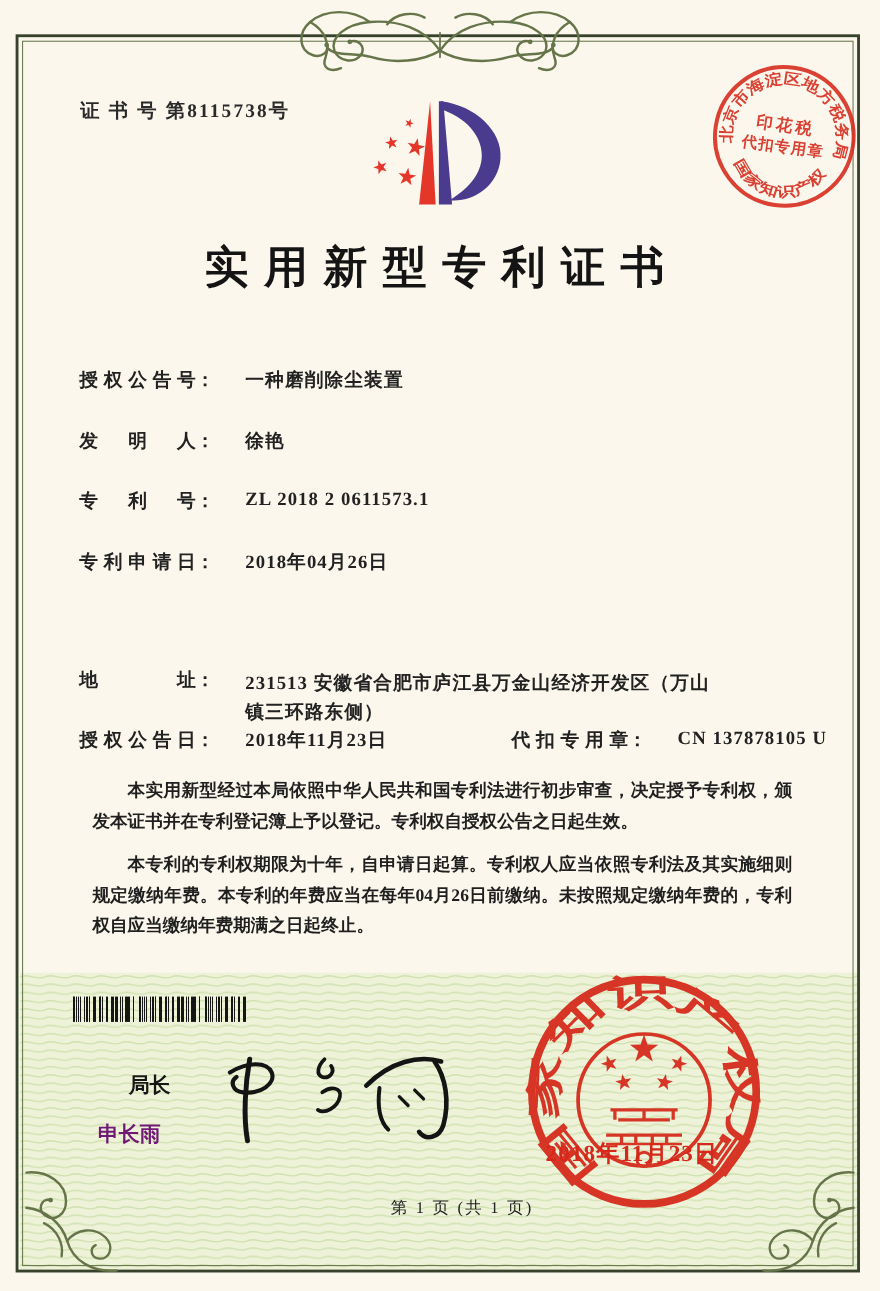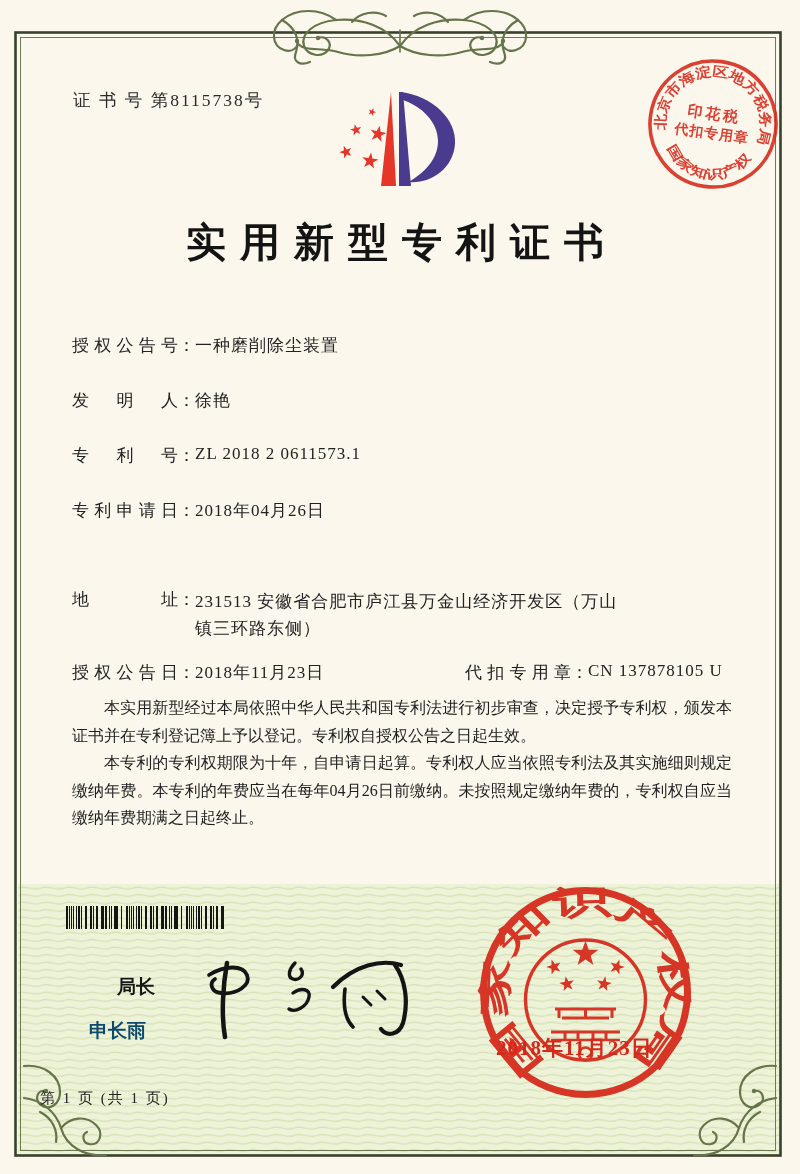--- a/index.html
+++ b/index.html
@@ -11,48 +11,48 @@
   .abs{position:absolute;}
   
   .cert-no{left:73px;top:88px;font-size:17.5px;letter-spacing:2px;color:#2a2a2a;}
   
   .title{left:0;right:0;top:215px;text-align:center;font-size:40px;font-weight:bold;
          letter-spacing:14px;padding-left:4px;color:#141414;}
   
   .field-row{position:absolute;left:72px;font-size:17px;color:#222;white-space:nowrap;}
   .f-label{display:inline-block;width:106px;text-align:justify;text-align-last:justify;vertical-align:top;}
   .f-colon{display:inline-block;vertical-align:top;}
-  .f-value{display:inline-block;margin-left:0;vertical-align:top;letter-spacing:1px;}
+  .f-value{display:inline-block;margin-left:28px;vertical-align:top;letter-spacing:1px;}
   .f-value.wide{white-space:normal;width:430px;line-height:27px;}
   .pair2{position:absolute;left:393px;top:0;}
   
   .body-text{left:72px;top:694px;width:660px;font-size:16px;line-height:27.5px;
              text-align:justify;color:#1f1f1f;}
-  .body-text p{margin:0;text-indent:2em;}
+  .body-text p{margin:12px;text-indent:2em;}
   
   .green-band{left:18px;top:884px;width:762px;height:272px;z-index:1;}
   
   .barcode{left:66px;top:906px;width:158px;height:23px;z-index:3;
     background:
       repeating-linear-gradient(90deg,#151515 0 2px,transparent 2px 3px,#151515 3px 4px,transparent 4px 7px,#151515 7px 8px,transparent 8px 12px),
       repeating-linear-gradient(90deg,#151515 0 1px,transparent 1px 5px);
   }
   .director-title{left:89px;top:974px;font-size:19px;font-weight:600;z-index:3;
     font-family:"Liberation Sans","DejaVu Sans",sans-serif;color:#161616;margin-left:28px;}
   .director-name{left:89px;top:1018px;font-size:19px;font-weight:600;z-index:3;
-    font-family:"Liberation Sans","DejaVu Sans",sans-serif;color:#0c4a6e;}
+    font-family:"Liberation Sans","DejaVu Sans",sans-serif;color:#701a75;}
   .signature{left:185px;top:935px;z-index:4;}
   .main-seal{left:475px;top:882px;z-index:4;opacity:.93;}
   .seal-date{left:496px;top:1034px;z-index:5;font-size:21px;font-weight:bold;color:#d6281a;
              letter-spacing:1px;font-family:"Liberation Serif",serif;}
   .tax-stamp{left:643px;top:52px;z-index:3;opacity:.88;}
-  .footer{left:0;right:0;top:1089px;text-align:left;font-size:15px;letter-spacing:2px;z-index:3;color:#222;margin-left:40px;}
+  .footer{left:0;right:0;top:1089px;text-align:center;font-size:15px;letter-spacing:2px;z-index:3;color:#222;margin-left:40px;}
   .frame-svg{left:0;top:0;z-index:2;pointer-events:none;}
   .logo{left:333px;top:84px;z-index:2;}
-  .content{z-index:3;}
+  .content{z-index:3;font-weight:bold;}
 </style>
 </head>
 <body>
 
 <div class="page">
 
   <svg class="abs green-band" width="762" height="272" aria-hidden="true">
     <defs>
       <pattern id="waves" width="46" height="7.5" patternUnits="userSpaceOnUse">
         <rect width="46" height="7.5" fill="#edf2d8"></rect>
@@ -133,21 +133,21 @@
   </div>
   <div class="field-row content" style="top:389px">
     <span class="f-label">发明人</span><span class="f-colon">：</span><span class="f-value">徐艳</span>
   </div>
   <div class="field-row content" style="top:444px">
     <span class="f-label">专利号</span><span class="f-colon">：</span><span class="f-value">ZL 2018 2 0611573.1</span>
   </div>
   <div class="field-row content" style="top:499px">
     <span class="f-label">专利申请日</span><span class="f-colon">：</span><span class="f-value">2018年04月26日</span>
   </div>
-  <div class="field-row content" style="top:588px">
+  <div class="field-row content" style="top:607px">
     <span class="f-label">地址</span><span class="f-colon">：</span><span class="f-value wide">231513 安徽省合肥市庐江县万金山经济开发区（万山镇三环路东侧）</span>
   </div>
   <div class="field-row content" style="top:661px;width:660px">
     <span class="f-label">授权公告日</span><span class="f-colon">：</span><span class="f-value">2018年11月23日</span>
     <span class="pair2">
       <span class="f-label">代扣专用章</span><span class="f-colon">：</span><span class="f-value">CN 137878105 U</span>
     </span>
   </div>
 
   <div class="abs content body-text">

